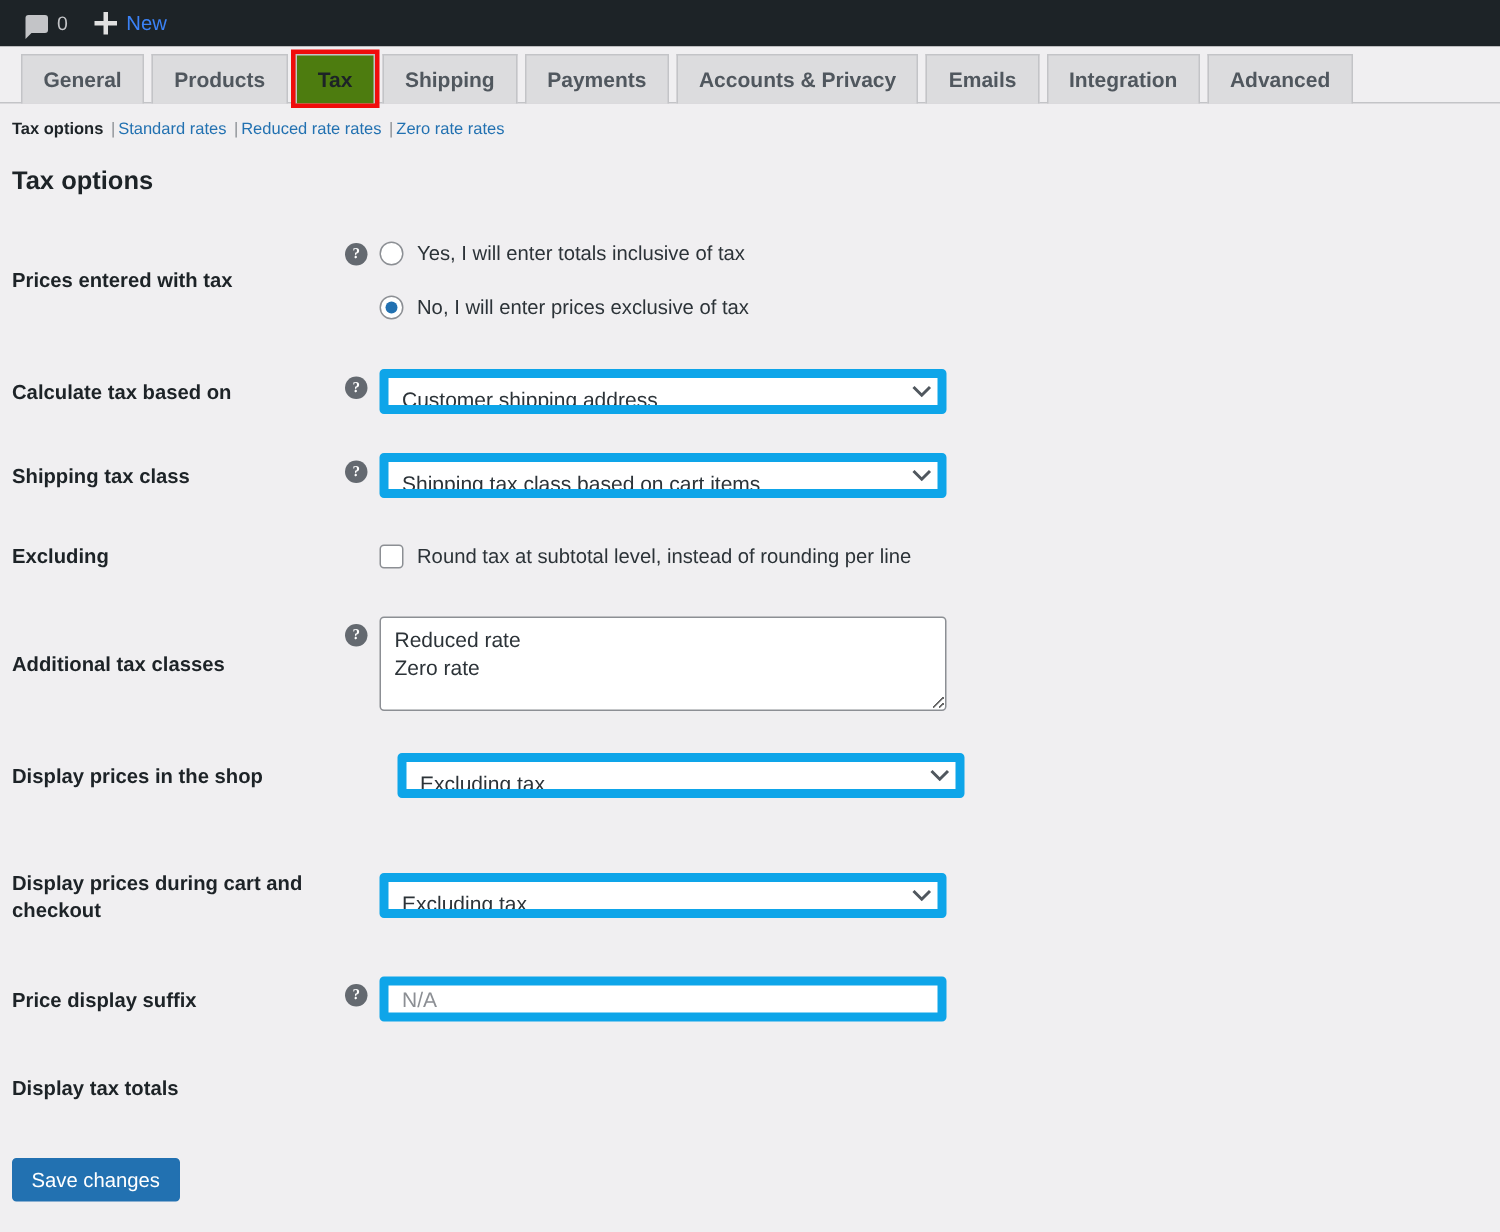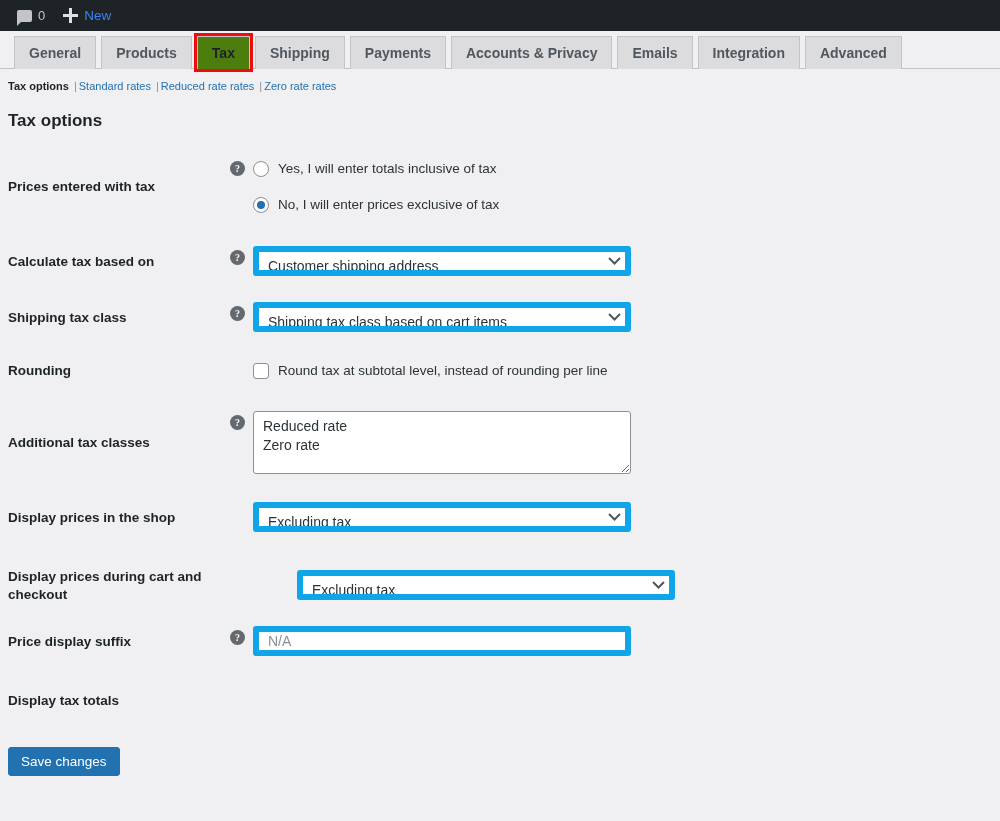--- a/index.html
+++ b/index.html
@@ -343,21 +343,21 @@
                 <path d="M1 1 L6.5 6.5 L12 1" stroke="#50575e" stroke-width="2" fill="none"></path>
               </svg>
           </span>
         </div>
       </div>
     </div>
   </div>
 
   
   <div class="row" style="margin-bottom:29px;">
-    <div class="row-label">Rounding</div>
+    <div class="row-label">Excluding</div>
     <div class="row-field">
       <div class="help-col"></div>
       <div class="control">
         <div class="opt-line" style="margin-bottom:0;">
           <input type="checkbox" class="wc-check" style="">
           <label>Round tax at subtotal level, instead of rounding per line</label>
         </div>
       </div>
     </div>
   </div>
@@ -370,41 +370,41 @@
         <span class="help-icon">?</span>
       </div>
       <div class="control">
         <textarea class="wc-textarea" style="">Reduced rate
 Zero rate</textarea>
       </div>
     </div>
   </div>
 
   
-  <div class="row" style="margin-bottom:34px;">
+  <div class="row" style="margin-bottom:46px;gap:12px;">
     <div class="row-label">Display prices in the shop</div>
     <div class="row-field">
       <div class="help-col"></div>
       <div class="control">
         <div class="select-wrap">
           <select class="wc-select">
             <option>Excluding tax</option>
           </select>
           <span class="chev">
             <svg width="13" height="8" viewBox="0 0 13 8">
                 <path d="M1 1 L6.5 6.5 L12 1" stroke="#50575e" stroke-width="2" fill="none"></path>
               </svg>
           </span>
         </div>
       </div>
     </div>
   </div>
 
   
-  <div class="row" style="margin-bottom:22px;gap:44px;">
+  <div class="row" style="margin-bottom:35px;">
     <div class="row-label" style="width:200px;flex:0 0 222px;">Display prices during cart and checkout</div>
     <div class="row-field">
       <div class="help-col"></div>
       <div class="control">
         <div class="select-wrap">
           <select class="wc-select">
             <option>Excluding tax</option>
           </select>
           <span class="chev">
             <svg width="13" height="8" viewBox="0 0 13 8">

